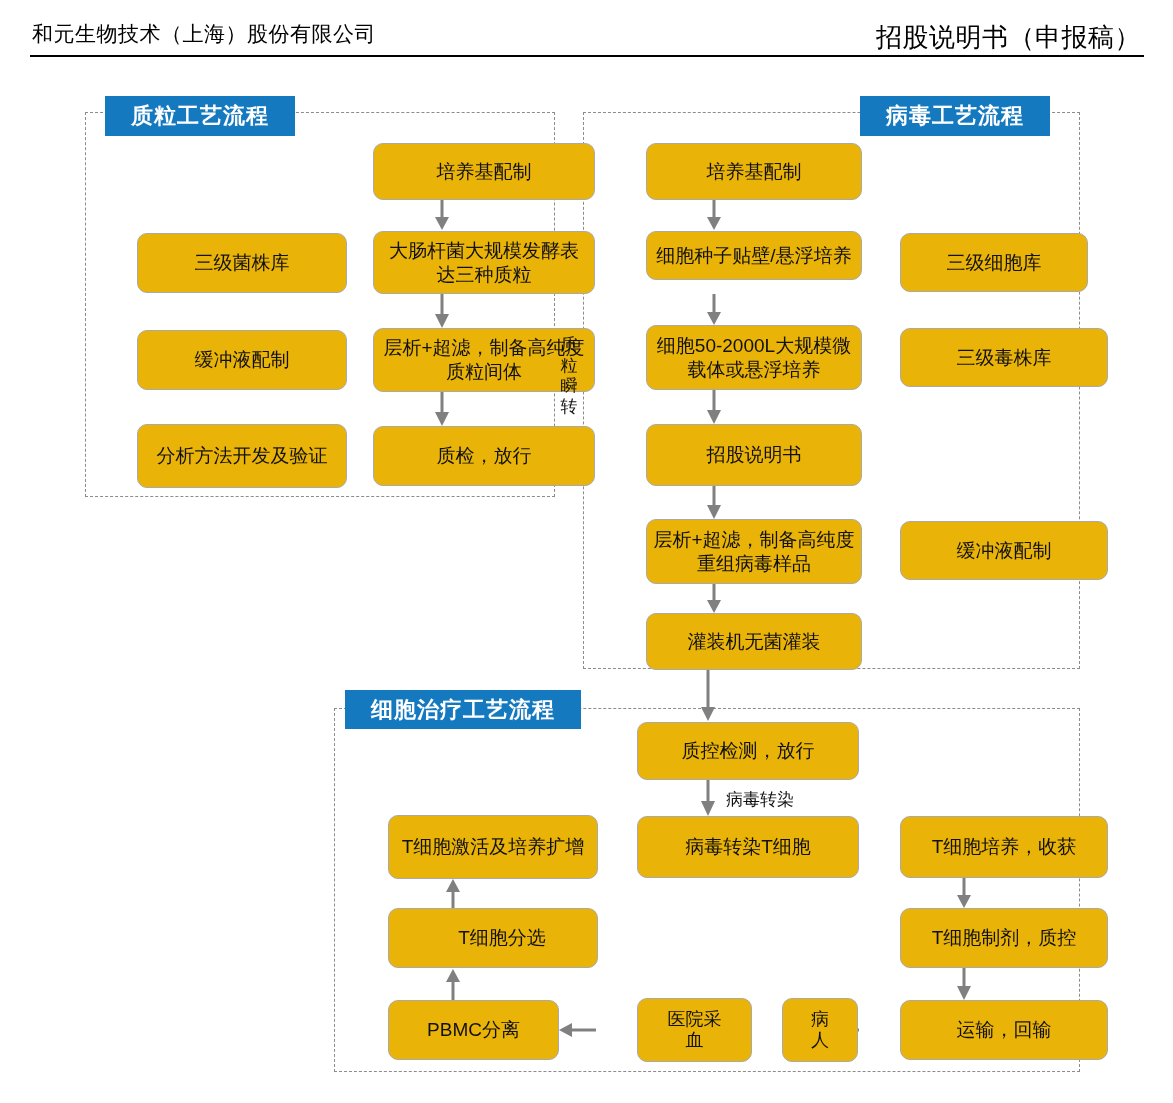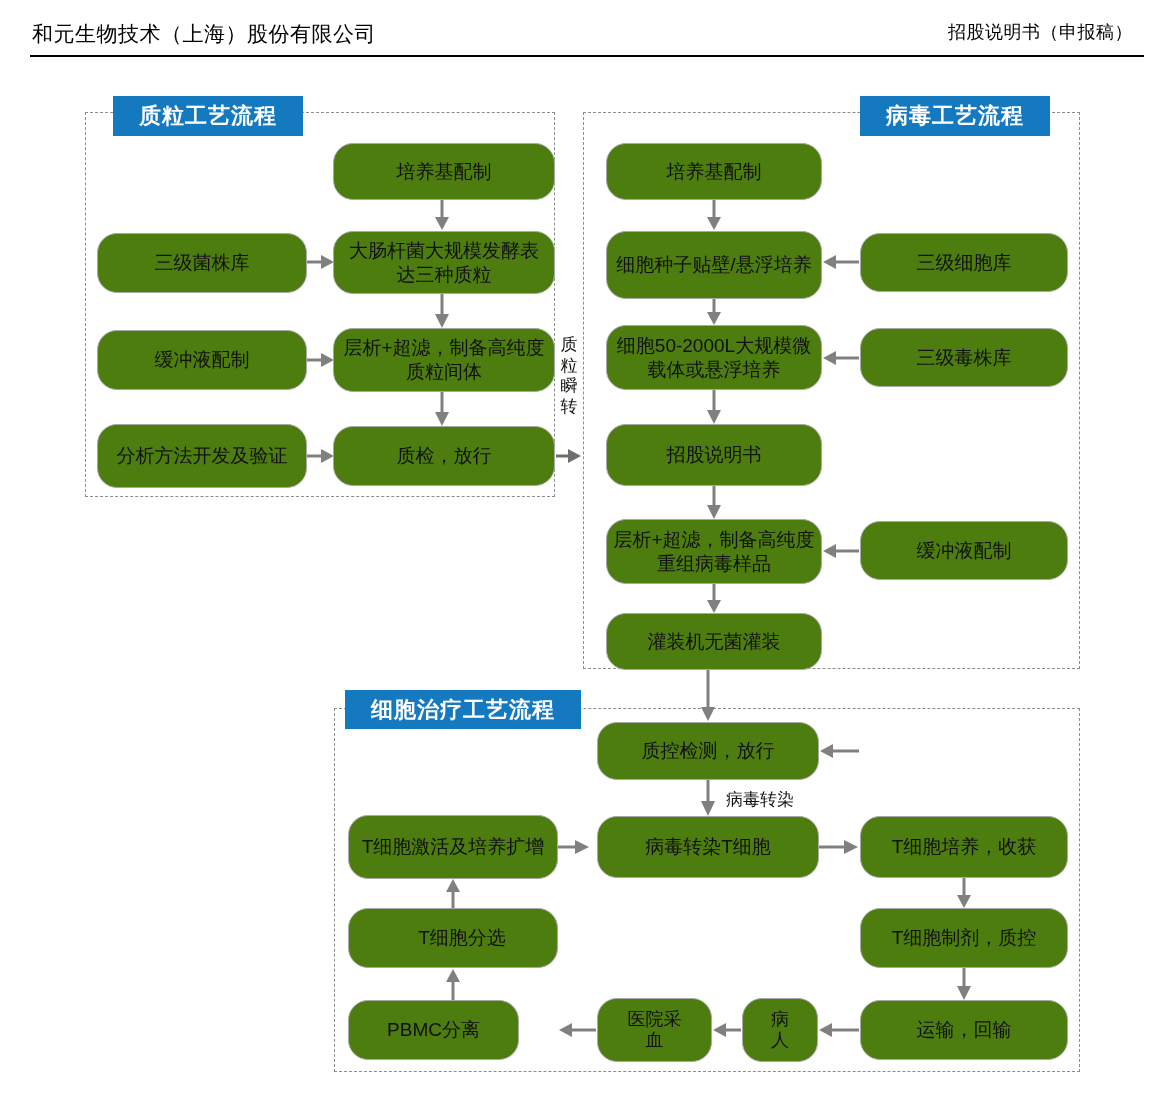--- a/index.html
+++ b/index.html
@@ -26,23 +26,23 @@
   #page-header .hdr-left {
     position: absolute;
     left: 32px; top: 20px;
     font-family: "DejaVu Serif", "Liberation Serif", serif;
     font-size: 21px;
     letter-spacing: 0.5px;
     white-space: nowrap;
   }
   #page-header .hdr-right {
     position: absolute;
-    right: 40px; top: 20px;
+    right: 32px; top: 20px;
     font-family: "DejaVu Serif", "Liberation Serif", serif;
-    font-size: 18px;
+    font-size: 26px;
     letter-spacing: 0.5px;
     white-space: nowrap;
   }
   #page-header .hdr-rule {
     position: absolute;
     left: 30px; top: 55px;
     width: 1114px;
     height: 2px;
     background: #000000;
   }
@@ -76,31 +76,32 @@
     justify-content: center;
     white-space: nowrap;
     z-index: 5;
   }
 
   
   .node {
     position: absolute;
     box-sizing: border-box;
     border: 1.3px solid #a9a9a9;
-    border-radius: 20px;
-    background: #4d7c0f;
+    border-radius: 10px;
+    background: #eab308;
     display: flex;
     align-items: center;
     justify-content: center;
     text-align: center;
     font-size: 19px;
     line-height: 1.25;
     color: #111111;
     padding: 2px 6px;
     z-index: 3;
+    margin-left: 40px;
   }
 
   
   .arrow {
     position: absolute;
     z-index: 2;
   }
   .arrow svg { display: block; overflow: visible; }
 
   
@@ -126,21 +127,21 @@
 
 <div id="page-header">
   <div class="hdr-left">和元生物技术（上海）股份有限公司</div>
   <div class="hdr-right">招股说明书（申报稿）</div>
   <div class="hdr-rule"></div>
 </div>
 
 <div id="diagram">
 
   <div class="panel" style="left:85px; top:112px; width:470px; height:385px;"></div>
-  <div class="badge" style="left:105px; top:96px; width:190px; height:40px;margin-left:8px;">质粒工艺流程</div>
+  <div class="badge" style="left:105px; top:96px; width:190px; height:40px;">质粒工艺流程</div>
 
   <div class="panel" style="left:583px; top:112px; width:497px; height:557px;"></div>
   <div class="badge" style="left:860px; top:96px; width:190px; height:40px;">病毒工艺流程</div>
 
   <div class="panel" style="left:334px; top:708px; width:746px; height:364px;"></div>
   <div class="badge" style="left:345px; top:690px; width:236px; height:39px;">细胞治疗工艺流程</div>
 
   <div class="node" style="left:333px; top:143px; width:222px; height:57px;">培养基配制</div>
 
   <div class="node" style="left:97px; top:233px; width:210px; height:60px;">三级菌株库</div>
@@ -150,23 +151,23 @@
   <div class="node" style="left:97px; top:330px; width:210px; height:60px;">缓冲液配制</div>
 
   <div class="node" style="left:333px; top:328px; width:222px; height:64px;">层析+超滤，制备高纯度质粒间体</div>
 
   <div class="node" style="left:97px; top:424px; width:210px; height:64px;">分析方法开发及验证</div>
 
   <div class="node" style="left:333px; top:426px; width:222px; height:60px;">质检，放行</div>
 
   <div class="node" style="left:606px; top:143px; width:216px; height:57px;">培养基配制</div>
 
-  <div class="node" style="left:606px; top:231px; width:216px; height:68px;">细胞种子贴壁/悬浮培养</div>
-
-  <div class="node" style="left:860px; top:233px; width:208px; height:59px;">三级细胞库</div>
+  <div class="node" style="left:606px; top:231px; width:216px; height:49px;">细胞种子贴壁/悬浮培养</div>
+
+  <div class="node" style="left:860px; top:233px; width:188px; height:59px;">三级细胞库</div>
 
   <div class="node" style="left:606px; top:325px; width:216px; height:65px;">细胞50-2000L大规模微载体或悬浮培养</div>
 
   <div class="node" style="left:860px; top:328px; width:208px; height:59px;">三级毒株库</div>
 
   <div class="node" style="left:606px; top:424px; width:216px; height:62px;">招股说明书</div>
 
   <div class="node" style="left:606px; top:519px; width:216px; height:65px;">层析+超滤，制备高纯度重组病毒样品</div>
 
   <div class="node" style="left:860px; top:521px; width:208px; height:59px;">缓冲液配制</div>

